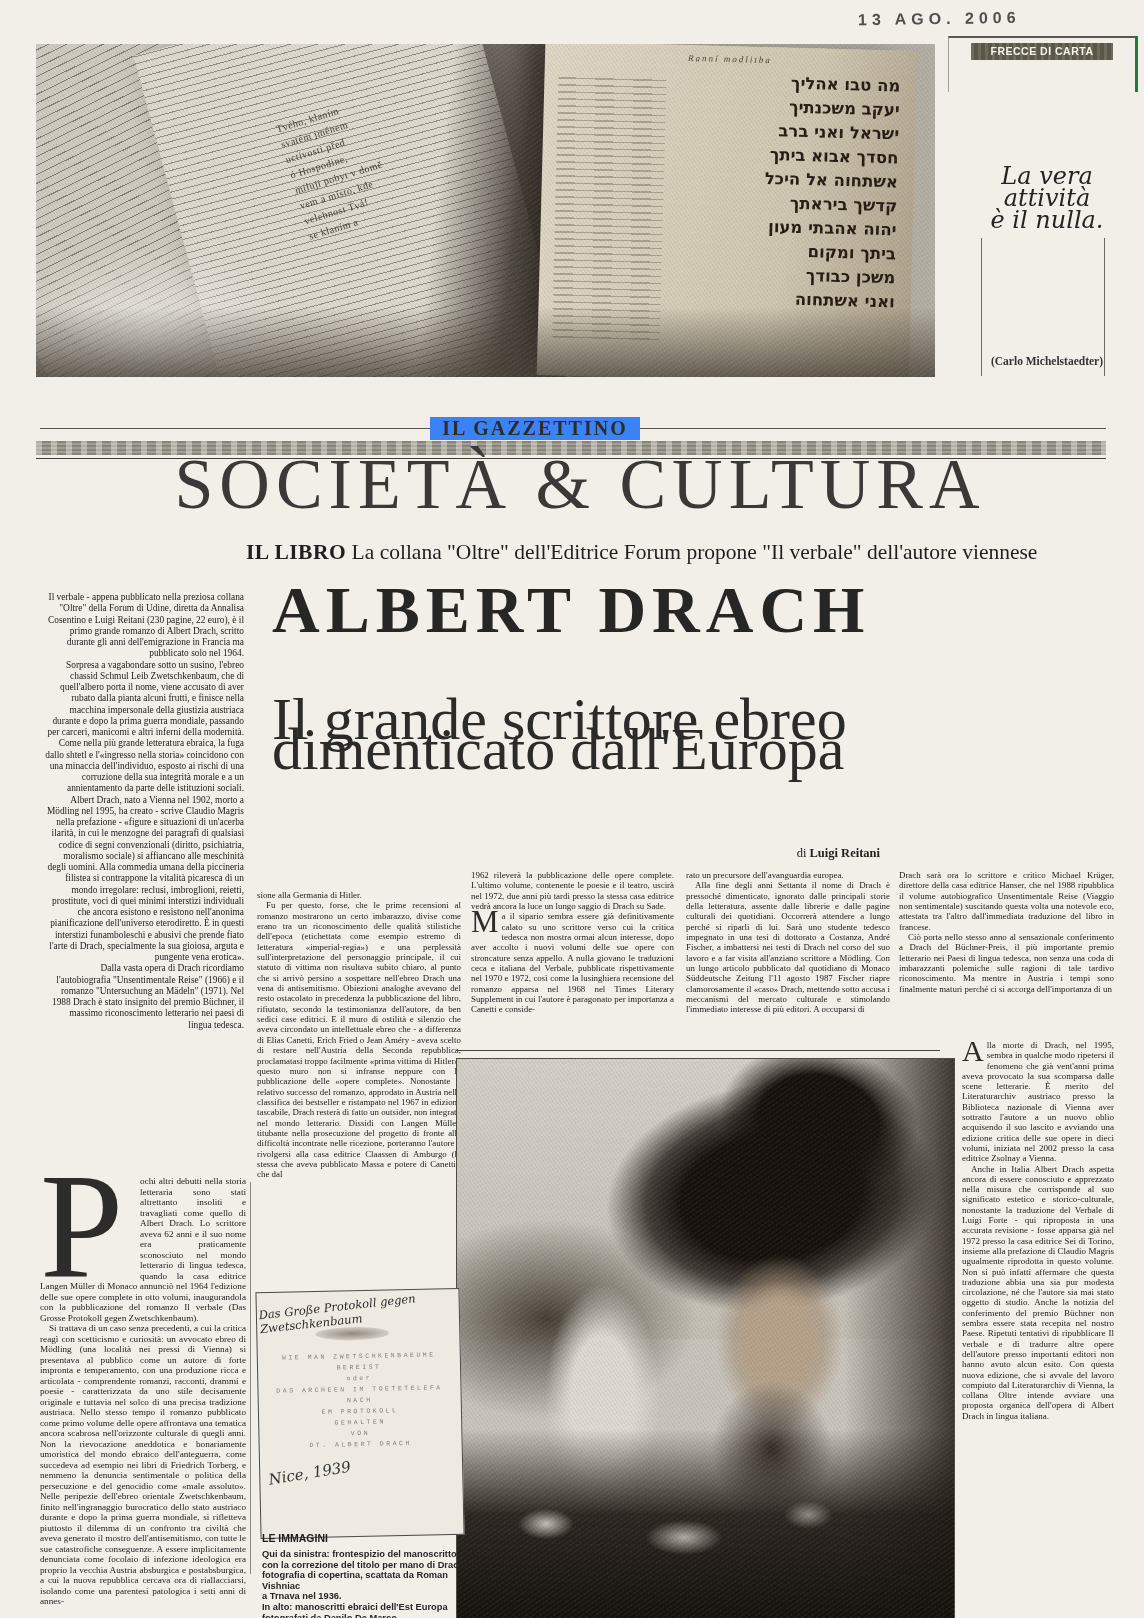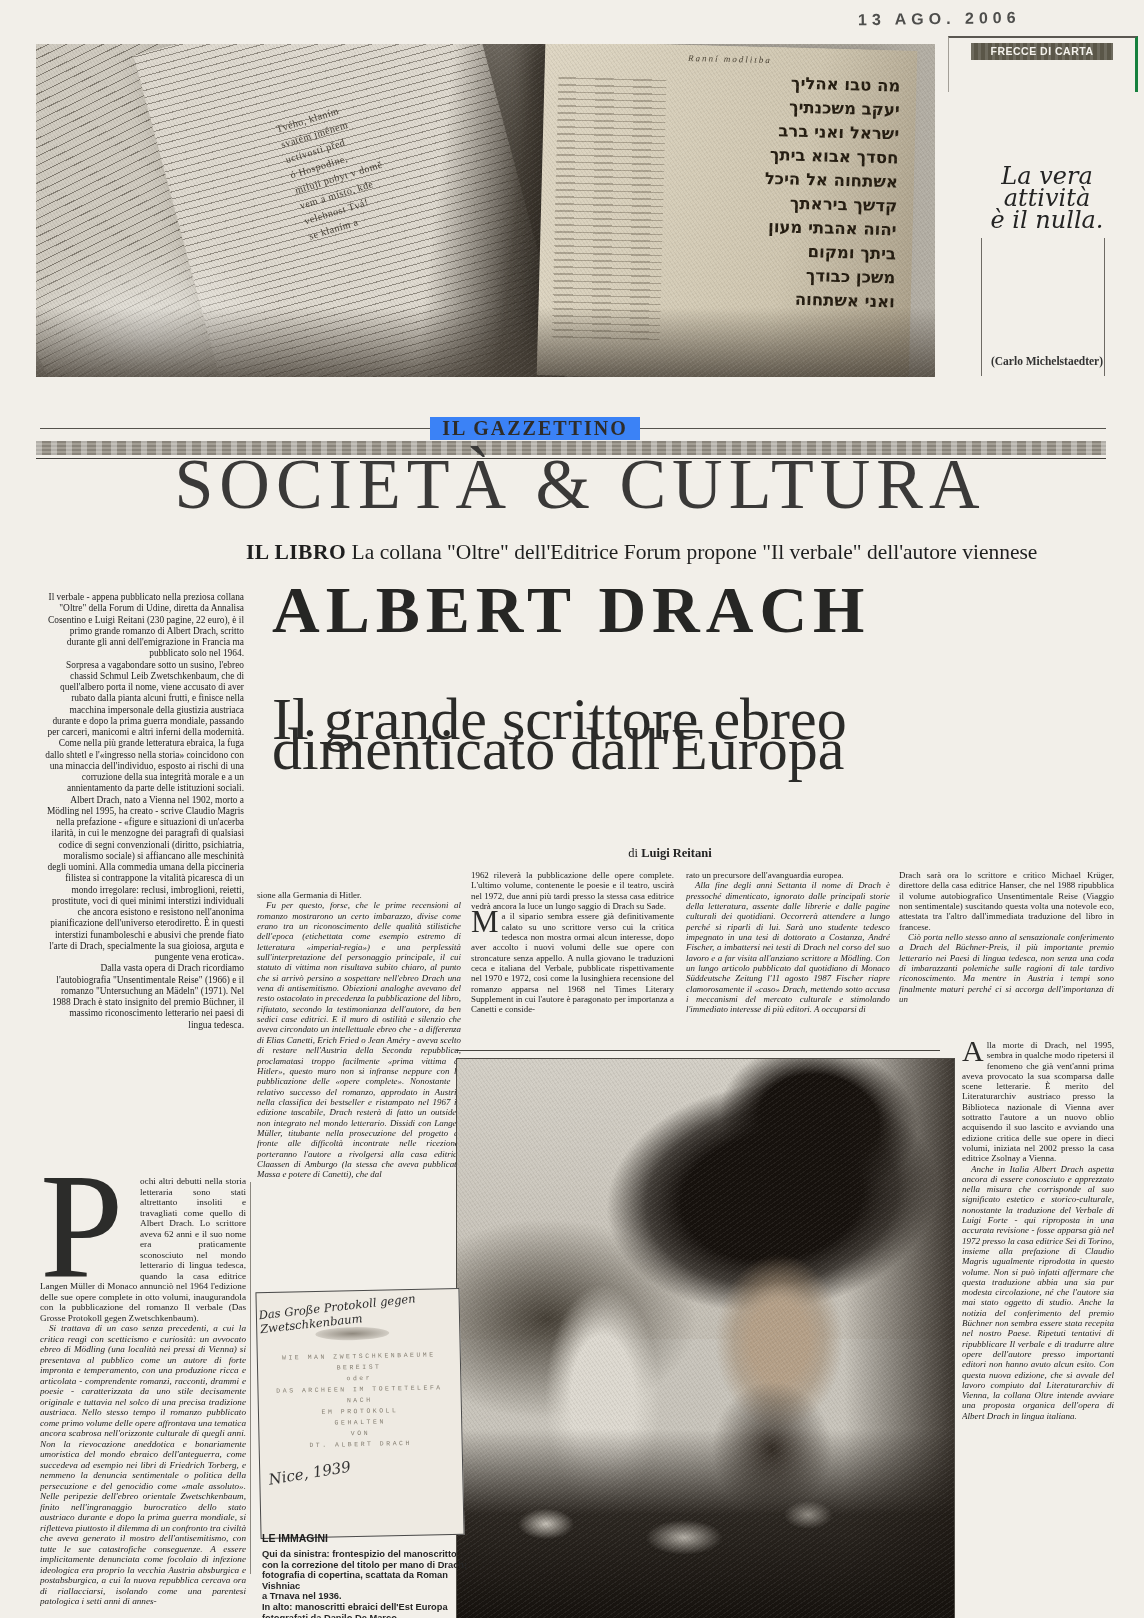--- a/index.html
+++ b/index.html
@@ -68,27 +68,27 @@
   .mast-band2{left:36px;top:458px;width:1070px;border-top:1.5px solid #3f3d39;}
   .mast-section{left:150px;top:452px;width:860px;text-align:center;font-weight:400;font-size:70px;
         letter-spacing:6px;color:#3a3938;line-height:66px;transform:scaleY(1.02);}
 
   
   .kick{left:246px;top:540px;font-size:21.5px;color:#1f1f1f;white-space:nowrap;}
   .kick .kl{font-weight:700;letter-spacing:.5px;}
   .hl1{left:272px;top:574px;font-size:66px;font-weight:700;letter-spacing:6px;line-height:72px;color:#262624;}
   .hl2{left:272px;top:650px;font-size:60px;line-height:66px;color:#2b2b29;margin-top:36px;}
   .hl3{left:272px;top:716px;font-size:60px;line-height:66px;color:#2b2b29;}
-  .by{left:460px;top:846px;width:420px;text-align:center;font-size:12.5px;color:#222;}
+  .by{left:460px;top:846px;width:420px;text-align:right;font-size:12.5px;color:#222;}
   .by .bn{font-weight:700;}
 
   
   .col{position:absolute;text-align:justify;font-size:8.9px;line-height:10.35px;overflow:hidden;}
   .col p{margin:0;}
-  .col p.ind{text-indent:9px;font-style:italic;}
+  .col p.ind{text-indent:9px;}
   #col1-intro{left:44px;top:592px;width:200px;height:566px;font-size:9.4px;line-height:11.25px;text-align:right;}
   #col1-art{left:40px;top:1176px;width:206px;height:444px;font-size:9.2px;line-height:10.5px;}
   #col2{left:257px;top:890px;width:204px;height:400px;}
   #col3{left:471px;top:870px;width:203px;height:184px;}
   #col4{left:686px;top:870px;width:204px;height:184px;}
   #col5a{left:899px;top:870px;width:215px;height:172px;}
   #col5b{left:962px;top:1040px;width:152px;height:540px;font-size:9px;line-height:10.3px;}
   .dc{float:left;color:#2c2c2a;}
   .dc-p{width:100px;height:104px;font-size:150px;line-height:100px;}
   .dc-m{font-size:31px;line-height:20px;padding:1px 3px 0 0;}

